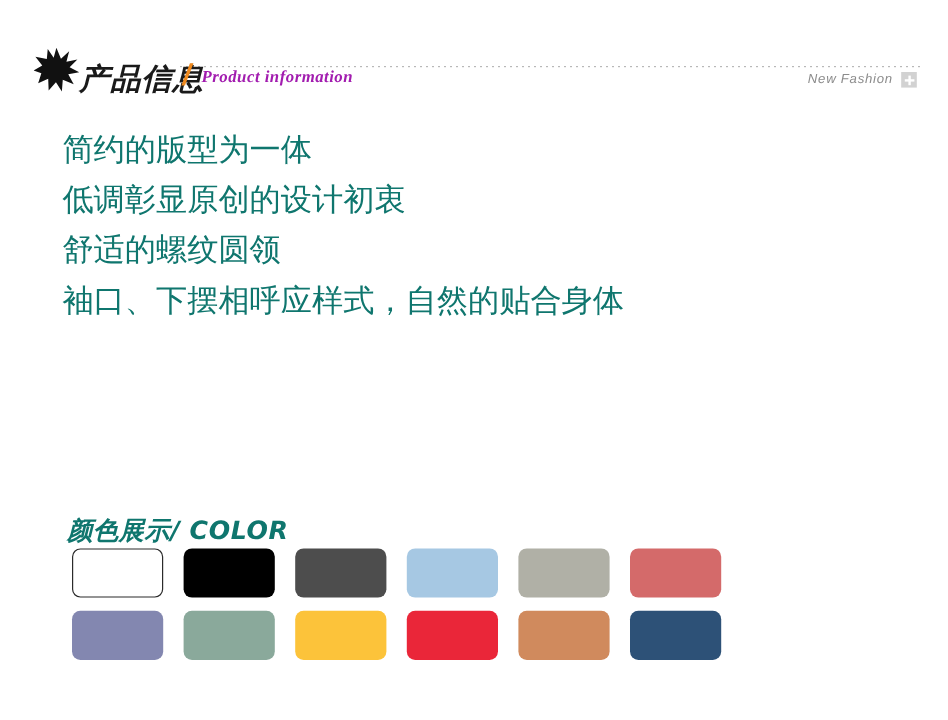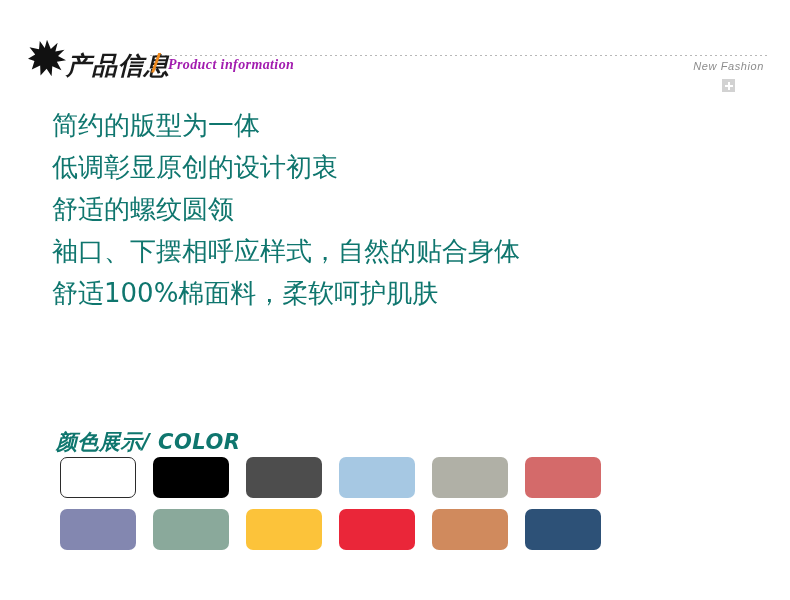--- a/index.html
+++ b/index.html
@@ -69,23 +69,22 @@
     color: #a21caf;
     white-space: nowrap;
     letter-spacing: 0.4px;
     font-family: "Liberation Serif", "DejaVu Serif", serif;
   }
   .header-right {
     position: absolute;
     right: 14px;
     top: 51px;
     display: flex;
-    align-items: center;
+    align-items: flex-start;
     gap: 7px;
-    flex-direction: column;
   }
   .new-fashion-label {
     font-size: 11px;
     font-style: italic;
     color: #8c8c8c;
     letter-spacing: 0.6px;
     white-space: nowrap;
   }
   .plus-box {
     width: 13px;
@@ -174,21 +173,20 @@
     <span class="new-fashion-label">New Fashion</span>
     <span class="plus-box"></span>
   </div>
 </div>
 
 <div class="desc-block">
   <div class="desc-line">简约的版型为一体</div>
   <div class="desc-line">低调彰显原创的设计初衷</div>
   <div class="desc-line">舒适的螺纹圆领</div>
   <div class="desc-line">袖口、下摆相呼应样式，自然的贴合身体</div>
-  <div class="desc-line">舒适100%棉面料，柔软呵护肌肤</div>
 </div>
 
 <div class="color-heading">颜色展示/ COLOR</div>
 
 <div class="swatch-grid">
   <div class="swatch outlined" style="background-color: rgb(255, 255, 255);"></div>
   <div class="swatch" style="background-color: rgb(0, 0, 0);"></div>
   <div class="swatch" style="background-color: rgb(77, 77, 77);"></div>
   <div class="swatch" style="background-color: rgb(166, 200, 227);"></div>
   <div class="swatch" style="background-color: rgb(176, 176, 166);"></div>

